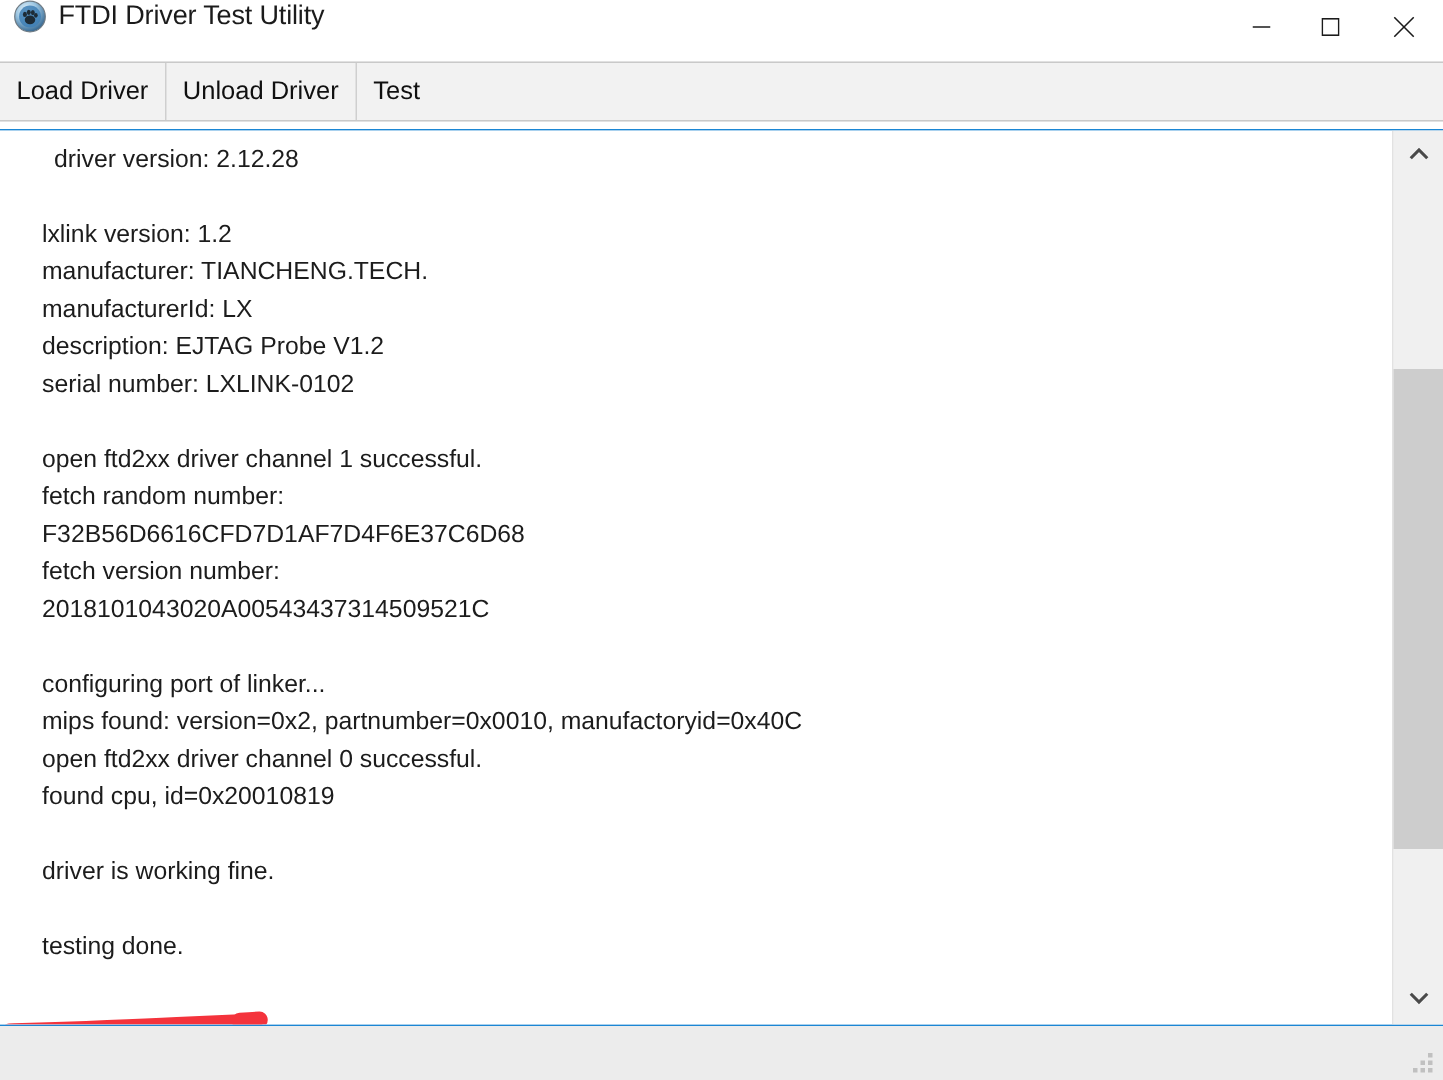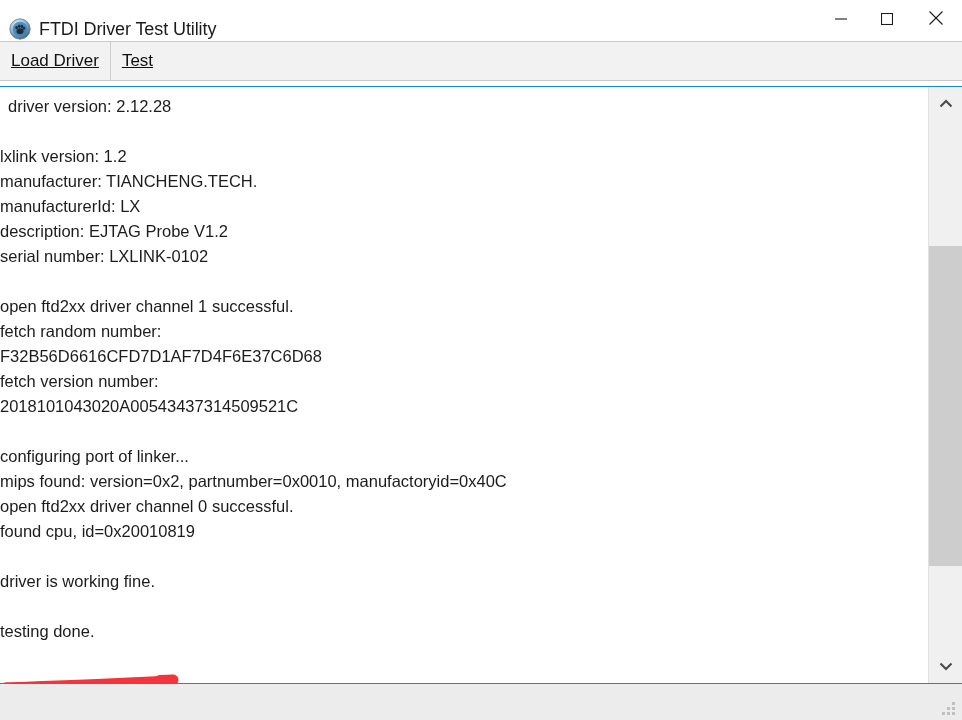--- a/index.html
+++ b/index.html
@@ -26,21 +26,21 @@
     display: flex;
     flex-direction: column;
   }
 
   
   #title-bar {
     height: 40px;
     min-height: 40px;
     background: #ffffff;
     display: flex;
-    align-items: flex-end;
+    align-items: flex-start;
     position: relative;
   }
   #app-icon {
     width: 22px;
     height: 22px;
     margin-left: 9px;
     margin-right: 8px;
     flex: 0 0 auto;
   }
   #title-text {
@@ -81,21 +81,20 @@
   }
   .menu-item {
     display: flex;
     align-items: center;
     padding: 0 11px;
     font-size: 17px;
     color: #101010;
     border-right: 1px solid #cfcfcf;
     white-space: nowrap;
     box-sizing: border-box;
-    text-decoration: underline;
   }
   .menu-item:last-child {
     border-right: none;
   }
 
   
   #content-area {
     flex: 1 1 auto;
     margin: 5px 0 0 0;
     border: 1px solid #1b86d4;
@@ -120,20 +119,21 @@
     width: 100%;
     font-size: 16.5px;
     color: #1c1c1c;
     line-height: 25px;
     white-space: pre;
   }
   .log-line {
     height: 25px;
     padding-left: 0px;
     white-space: pre;
+    margin-left: 28px;
   }
   .log-line.indented {
     padding-left: 8px;
   }
   .log-line.blank {
     height: 25px;
   }
 
   
   #red-underline {
@@ -250,20 +250,23 @@
         </span>
       </div>
     </div>
   </div>
 
   <div id="menu-bar">
     <div class="menu-item">
       <span>Load Driver</span>
     </div>
     <div class="menu-item">
+      <span>Unload Driver</span>
+    </div>
+    <div class="menu-item">
       <span>Test</span>
     </div>
   </div>
 
   <div id="content-area">
 
     <div id="log-view">
       <div id="log-lines"><div class="log-line indented">driver version: 2.12.28</div><div class="log-line blank"></div><div class="log-line">lxlink version: 1.2</div><div class="log-line">manufacturer: TIANCHENG.TECH.</div><div class="log-line">manufacturerId: LX</div><div class="log-line">description: EJTAG Probe V1.2</div><div class="log-line">serial number: LXLINK-0102</div><div class="log-line blank"></div><div class="log-line">open ftd2xx driver channel 1 successful.</div><div class="log-line">fetch random number:</div><div class="log-line">F32B56D6616CFD7D1AF7D4F6E37C6D68</div><div class="log-line">fetch version number:</div><div class="log-line">2018101043020A00543437314509521C</div><div class="log-line blank"></div><div class="log-line">configuring port of linker...</div><div class="log-line">mips found: version=0x2, partnumber=0x0010, manufactoryid=0x40C</div><div class="log-line">open ftd2xx driver channel 0 successful.</div><div class="log-line">found cpu, id=0x20010819</div><div class="log-line blank"></div><div class="log-line">driver is working fine.</div><div class="log-line blank"></div><div class="log-line">testing done.</div></div>
 
       <svg id="red-underline" viewBox="0 0 190 24" preserveAspectRatio="none">

